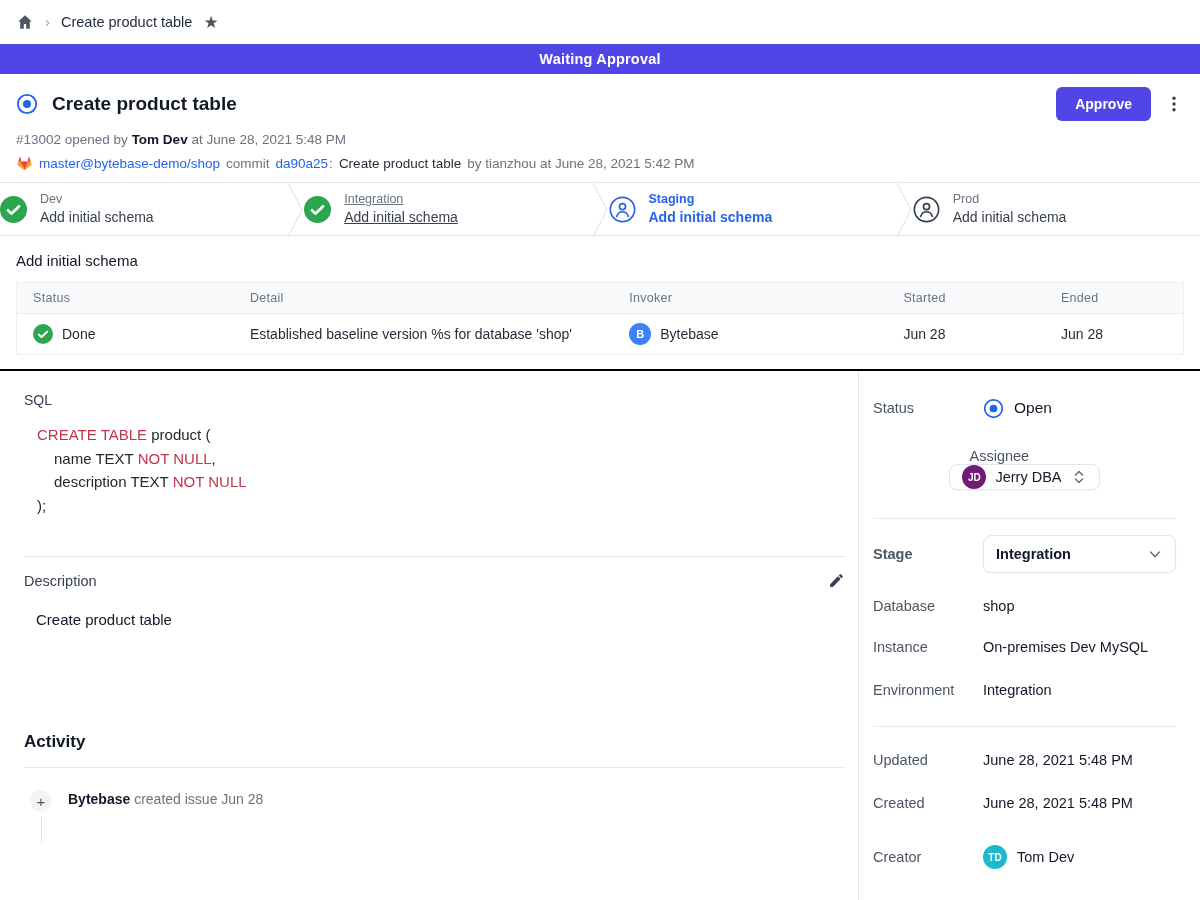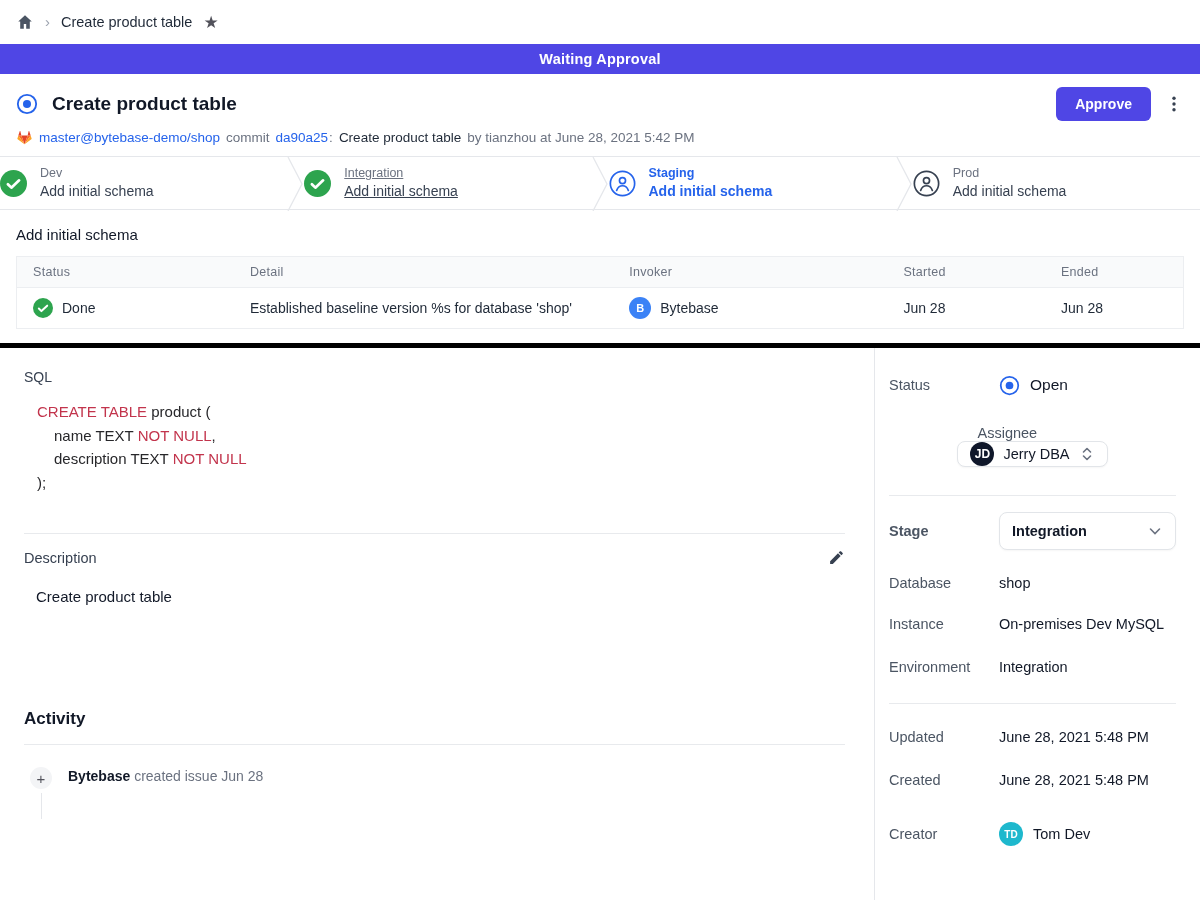--- a/index.html
+++ b/index.html
@@ -56,21 +56,21 @@
     letter-spacing:.3px; padding:8px 8px 8px 0; border-bottom:1px solid #eceef1; }
   .task-table td { padding:9px 8px 9px 0; font-size:14px; color:#1f2937; background:#fff; }
   .task-table th:first-child, .task-table td:first-child { padding-left:16px; }
   .cell-flex { display:flex; align-items:center; gap:9px; }
   .check-ic { width:20px; height:20px; }
   .avatar { border-radius:50%; color:#fff; display:inline-flex; align-items:center; justify-content:center;
     font-weight:700; flex:0 0 auto; }
   .avatar.b { width:22px; height:22px; background:#3b82f6; font-size:11px; }
 
   
-  .content-split { flex:1; display:flex; border-top:5px solid #000000; min-height:0;gap:16px; }
+  .content-split { flex:1; display:flex; border-top:2px solid #000000; min-height:0; }
   .main-col { width:858px; padding:0 13px 0 24px; }
   .side-col { flex:1; border-left:1px solid #e5e7eb; padding:24px 24px 0 14px; }
 
   .sql-label { margin-top:21px; font-size:14px; color:#374151; }
   .sql-code { margin-top:15px; padding-left:13px; font-size:15px; line-height:23.5px; color:#27272a; }
   .sql-line.ind { padding-left:17px; }
   .kw { color:#c2344c; }
 
   .rule { border-top:1px solid #e8eaed; margin-top:39px; }
   .desc-header { display:flex; align-items:center; justify-content:space-between; margin-top:15px; }
@@ -91,21 +91,21 @@
   
   .side-row { display:flex; align-items:center; }
   .side-label { width:110px; flex:0 0 auto; font-size:14.5px; color:#4b5563; }
   .side-value { font-size:14.5px; font-weight:500; color:#111827; display:flex; align-items:center; gap:10px; min-width:0; }
   .row-status { margin-top:0; height:26px; }
   .open-ic { width:21px; height:21px; }
   .open-text { font-size:15.5px; }
   .row-assignee { margin-top:27px;flex-direction:column; }
   .select-box { flex:1; height:38px; border:1px solid #e2e5e9; border-radius:8px; background:#fff;
     box-shadow:0 1px 2px rgba(0,0,0,.04); display:flex; align-items:center; padding:0 12px; gap:9px; cursor:pointer; }
-  .avatar.jd { width:24px; height:24px; background:#0f172a; font-size:12px; }
+  .avatar.jd { width:24px; height:24px; background:#701a75; font-size:10px; }
   .avatar.td { width:24px; height:24px; background:#1eb8cd; font-size:10px; }
   .select-text { flex:1; font-size:14.5px; color:#111827; white-space:nowrap; overflow:hidden; }
   .updown-ic, .chevdown-ic { width:16px; height:16px; flex:0 0 auto; }
   .side-hr { border-top:1px solid #e8eaed; margin-top:28px; }
   .row-stage { margin-top:16px;font-weight:bold; }
   .row-plain { margin-top:23px; height:20px; }
   .row-db { margin-top:25px; }
   .row-proj { margin-top:18px; }
   .row-creator { margin-top:31px; height:26px; }
 </style>
@@ -136,20 +136,25 @@
       <h1 class="issue-title">Create product table</h1>
       <div class="spacer"></div>
       <button class="approve-btn">Approve</button>
       <span class="kebab">
         <svg width="16" height="18" viewBox="0 0 16 18" fill="#374151">
             <circle cx="8" cy="3.2" r="1.7"></circle>
             <circle cx="8" cy="9" r="1.7"></circle>
             <circle cx="8" cy="14.8" r="1.7"></circle>
           </svg>
       </span>
+    </div>
+    <div class="meta-row">
+      <span>#13002 opened by</span>
+      <span class="author">Tom Dev</span>
+      <span>at June 28, 2021 5:48 PM</span>
     </div>
     <div class="commit-row">
       <svg class="gitlab-ic" viewBox="0 0 24 24">
           <path fill="#e24329" d="M12 21.5L7.6 9.2h8.8z"></path>
           <path fill="#fc6d26" d="M12 21.5L7.6 9.2H3.3z"></path>
           <path fill="#fca326" d="M3.3 9.2L2 13.5c-.12.38.02.8.35 1.04L12 21.5z"></path>
           <path fill="#e24329" d="M3.3 9.2l2.1-6.3c.1-.32.57-.32.67 0l1.53 6.3z"></path>
           <path fill="#fc6d26" d="M12 21.5l4.4-12.3h4.3z"></path>
           <path fill="#fca326" d="M20.7 9.2l1.3 4.3c.12.38-.02.8-.35 1.04L12 21.5z"></path>
           <path fill="#e24329" d="M20.7 9.2l-2.1-6.3c-.1-.32-.57-.32-.67 0L16.4 9.2z"></path>

